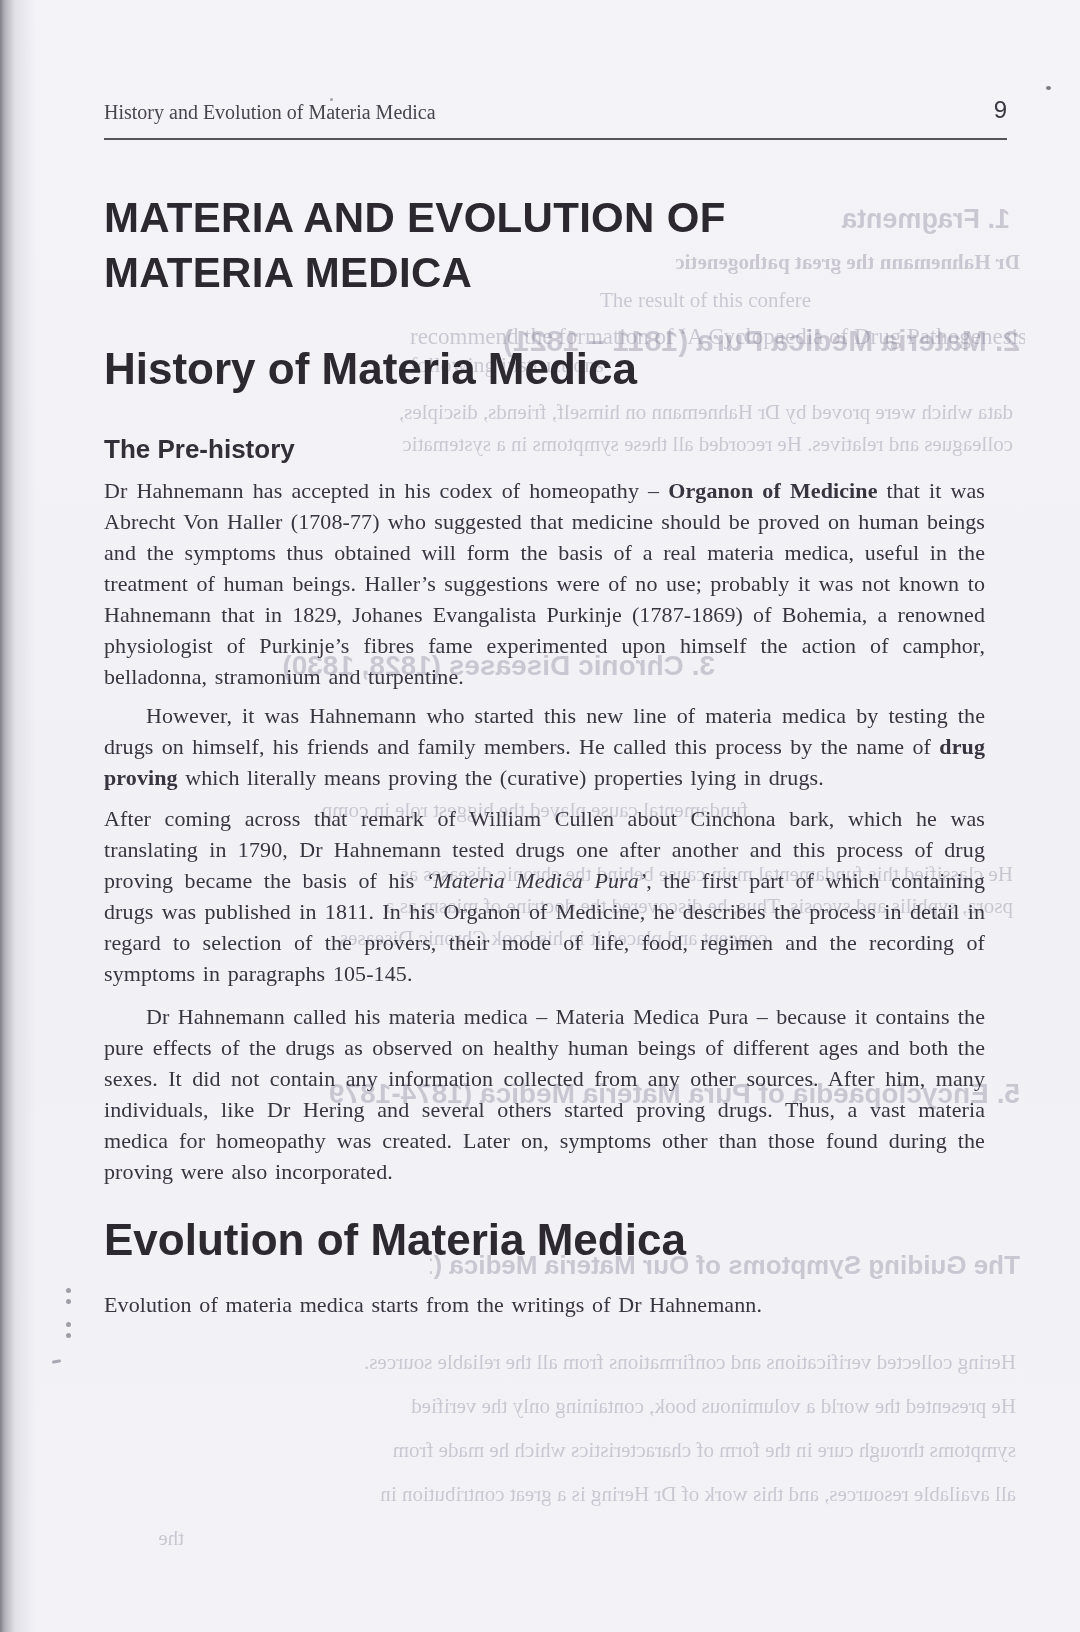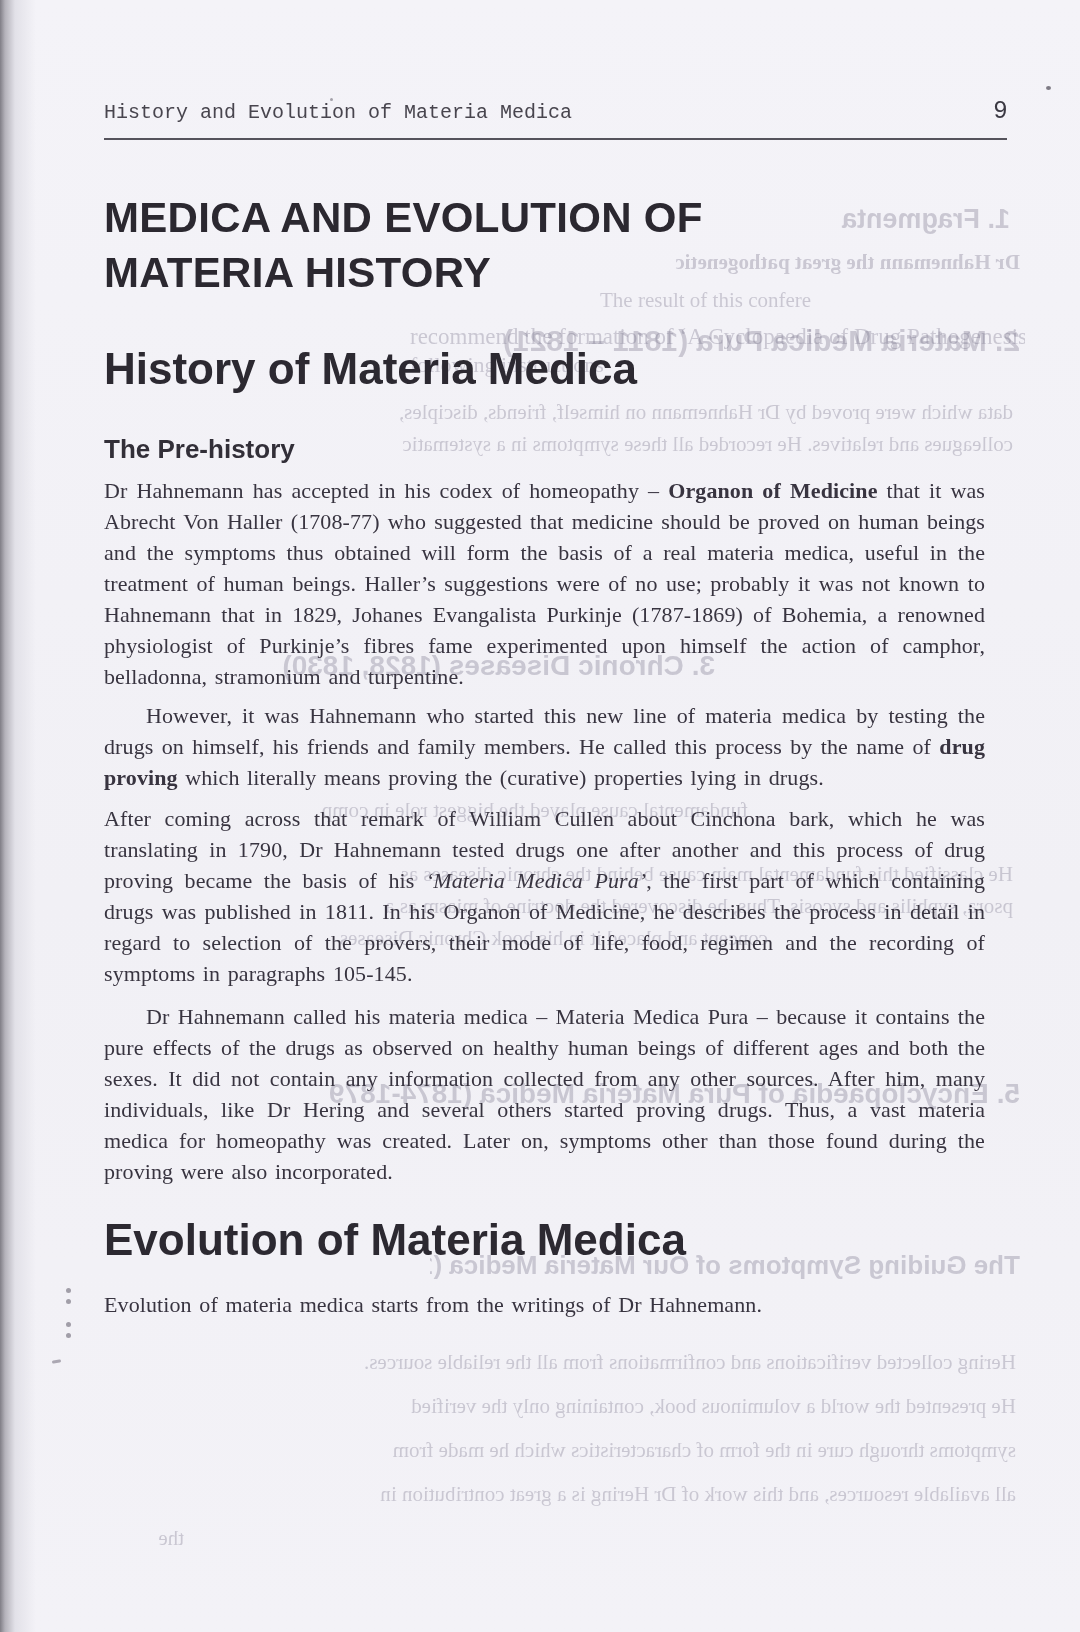--- a/index.html
+++ b/index.html
@@ -12,21 +12,21 @@
   
   .bleed-layer{position:absolute;inset:0;z-index:1;pointer-events:none;}
   .bl{position:absolute;display:block;white-space:nowrap;overflow:hidden;
       color:#6d6880;opacity:.30;filter:blur(.5px);}
   .bl.m{transform:scaleX(-1);}
   .bh{font-family:"Liberation Sans","DejaVu Sans",sans-serif;font-weight:700;}
   .bs{font-family:"Liberation Serif","DejaVu Serif",serif;font-size:21px;}
   
   .header{position:relative;z-index:2;display:flex;justify-content:space-between;align-items:flex-end;
           margin:0 73px 0 104px;padding:96px 0 14px 0;border-bottom:2px solid #55535c;}
-  .running-title{font-family:Liberation Mono, monospace;font-size:20px;color:#48454e;}
+  .running-title{font-family:Liberation Serif, serif;font-size:20px;color:#48454e;}
   .page-number{font-family:"Liberation Sans","DejaVu Sans",sans-serif;font-size:24px;color:#3a3842;}
   
   .content{position:relative;z-index:2;margin:0 95px 0 104px;color:#38333f;}
   h1{margin:50px 0 0 0;font-family:"Liberation Sans","DejaVu Sans",sans-serif;
      font-size:42px;line-height:55px;font-weight:700;color:#2b2830;letter-spacing:.3px;}
   h2{margin:44px 0 0 0;font-family:"Liberation Sans","DejaVu Sans",sans-serif;
      font-size:44px;font-weight:700;color:#2c2931;}
   h2.s2{margin-top:28px;}
   h3{margin:40px 0 0 0;font-family:"Liberation Sans","DejaVu Sans",sans-serif;
      font-size:26px;font-weight:700;color:#322f38;}
@@ -78,21 +78,21 @@
     <span class="bl bs m" style="top:1482px;left:104px;width:912px">all available resources, and this work of Dr Hering is a great contribution in</span>
     <span class="bl bs m" style="top:1526px;left:104px;width:80px">the</span>
   </div>
 
   <div class="header">
     <span class="running-title">History and Evolution of Materia Medica</span>
     <span class="page-number">9</span>
   </div>
 
   <div class="content">
-    <h1><span>MEDICA AND EVOLUTION OF</span><br><span>MATERIA HISTORY</span></h1>
+    <h1><span>MATERIA AND EVOLUTION OF</span><br><span>MATERIA MEDICA</span></h1>
 
     <h2>History of Materia Medica</h2>
 
     <h3>The Pre-history</h3>
 
     <p class="body"><span>Dr Hahnemann has accepted in his codex of homeopathy – </span><b>Organon of Medicine</b><span> that it was Abrecht Von Haller (1708-77) who suggested that medicine should be proved on human beings and the symptoms thus obtained will form the basis of a real materia medica, useful in the treatment of human beings. Haller’s suggestions were of no use; probably it was not known to Hahnemann that in 1829, Johanes Evangalista Purkinje (1787-1869) of Bohemia, a renowned physiologist of Purkinje’s fibres fame experimented upon himself the action of camphor, belladonna, stramonium and turpentine.</span></p>
 
     <p class="body indent"><span>However, it was Hahnemann who started this new line of materia medica by testing the drugs on himself, his friends and family members. He called this process by the name of </span><b>drug proving</b><span> which literally means proving the (curative) properties lying in drugs.</span></p>
 
 

